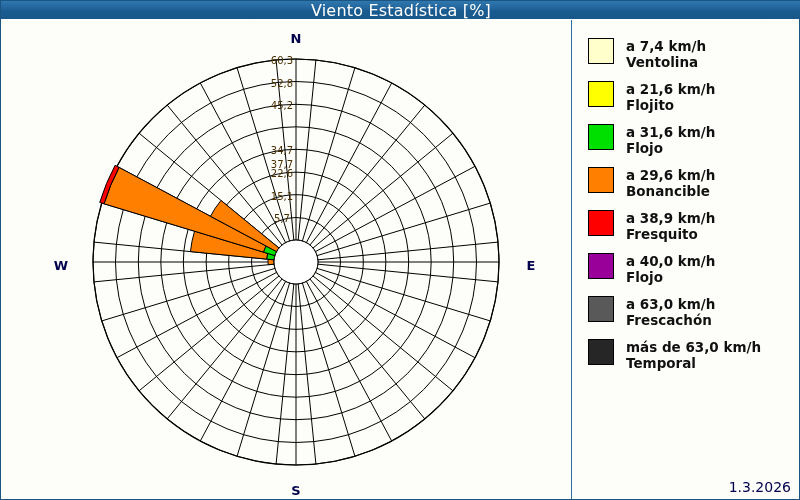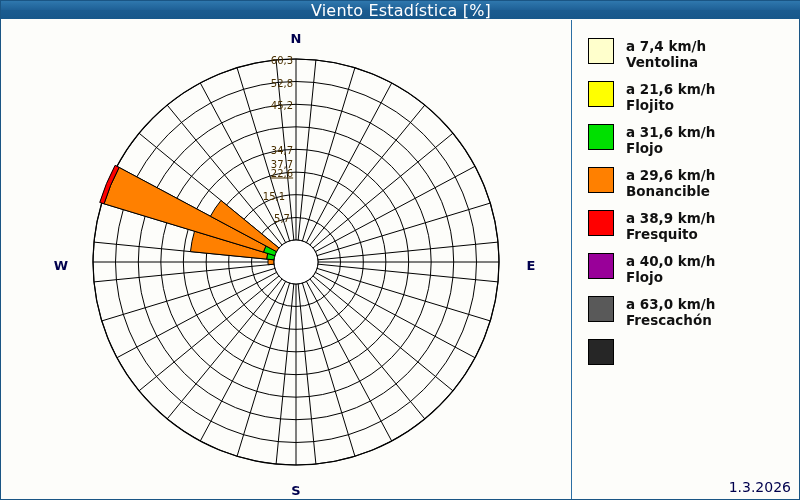--- a/index.html
+++ b/index.html
@@ -122,22 +122,22 @@
         </g>
       </svg>
     <div id="dirlabels">
         <div class="dirlabel" style="left: 294px; top: 18px;">N</div>
         <div class="dirlabel" style="left: 529px; top: 245px;">E</div>
         <div class="dirlabel" style="left: 294px; top: 470px;">S</div>
         <div class="dirlabel" style="left: 59px; top: 245px;">W</div>
       </div>
     <div id="rlabels">
         <div class="rlabel" style="left: 280px; top: 198.488px;">5,7</div>
-        <div class="rlabel" style="left: 272px; top: 175.675px;">15,1</div>
-        <div class="rlabel" style="left: 280px; top: 153.163px; text-decoration: underline;">22,6</div>
+        <div class="rlabel" style="left: 280px; top: 175.675px;">15,1</div>
+        <div class="rlabel" style="left: 280px; top: 153.163px;">22,6</div>
         <div class="rlabel" style="left: 280px; top: 130.35px;">34,7</div>
         <div class="rlabel" style="left: 280px; top: 107.837px; margin-top: 36px;">37,7</div>
         <div class="rlabel" style="left: 280px; top: 85.325px; text-align: center;">45,2</div>
         <div class="rlabel" style="left: 280px; top: 62.5124px;">52,8</div>
         <div class="rlabel" style="left: 280px; top: 40px;">60,3</div>
       </div>
   </div>
 
   <div id="legend">
       <div class="legrow">
@@ -184,17 +184,21 @@
       </div>
       <div class="legrow">
         <div class="swatch" style="background: rgb(89, 89, 89);"></div>
         <div class="legtext">
           <div>a 63,0 km/h</div>
           <div>Frescachón</div>
         </div>
       </div>
       <div class="legrow">
         <div class="swatch" style="background: rgb(38, 38, 38);"></div>
+        <div class="legtext">
+          <div>más de 63,0 km/h</div>
+          <div>Temporal</div>
+        </div>
       </div>
     </div>
 
   <div id="datestamp">1.3.2026</div>
 </div>
 
 </body></html>

